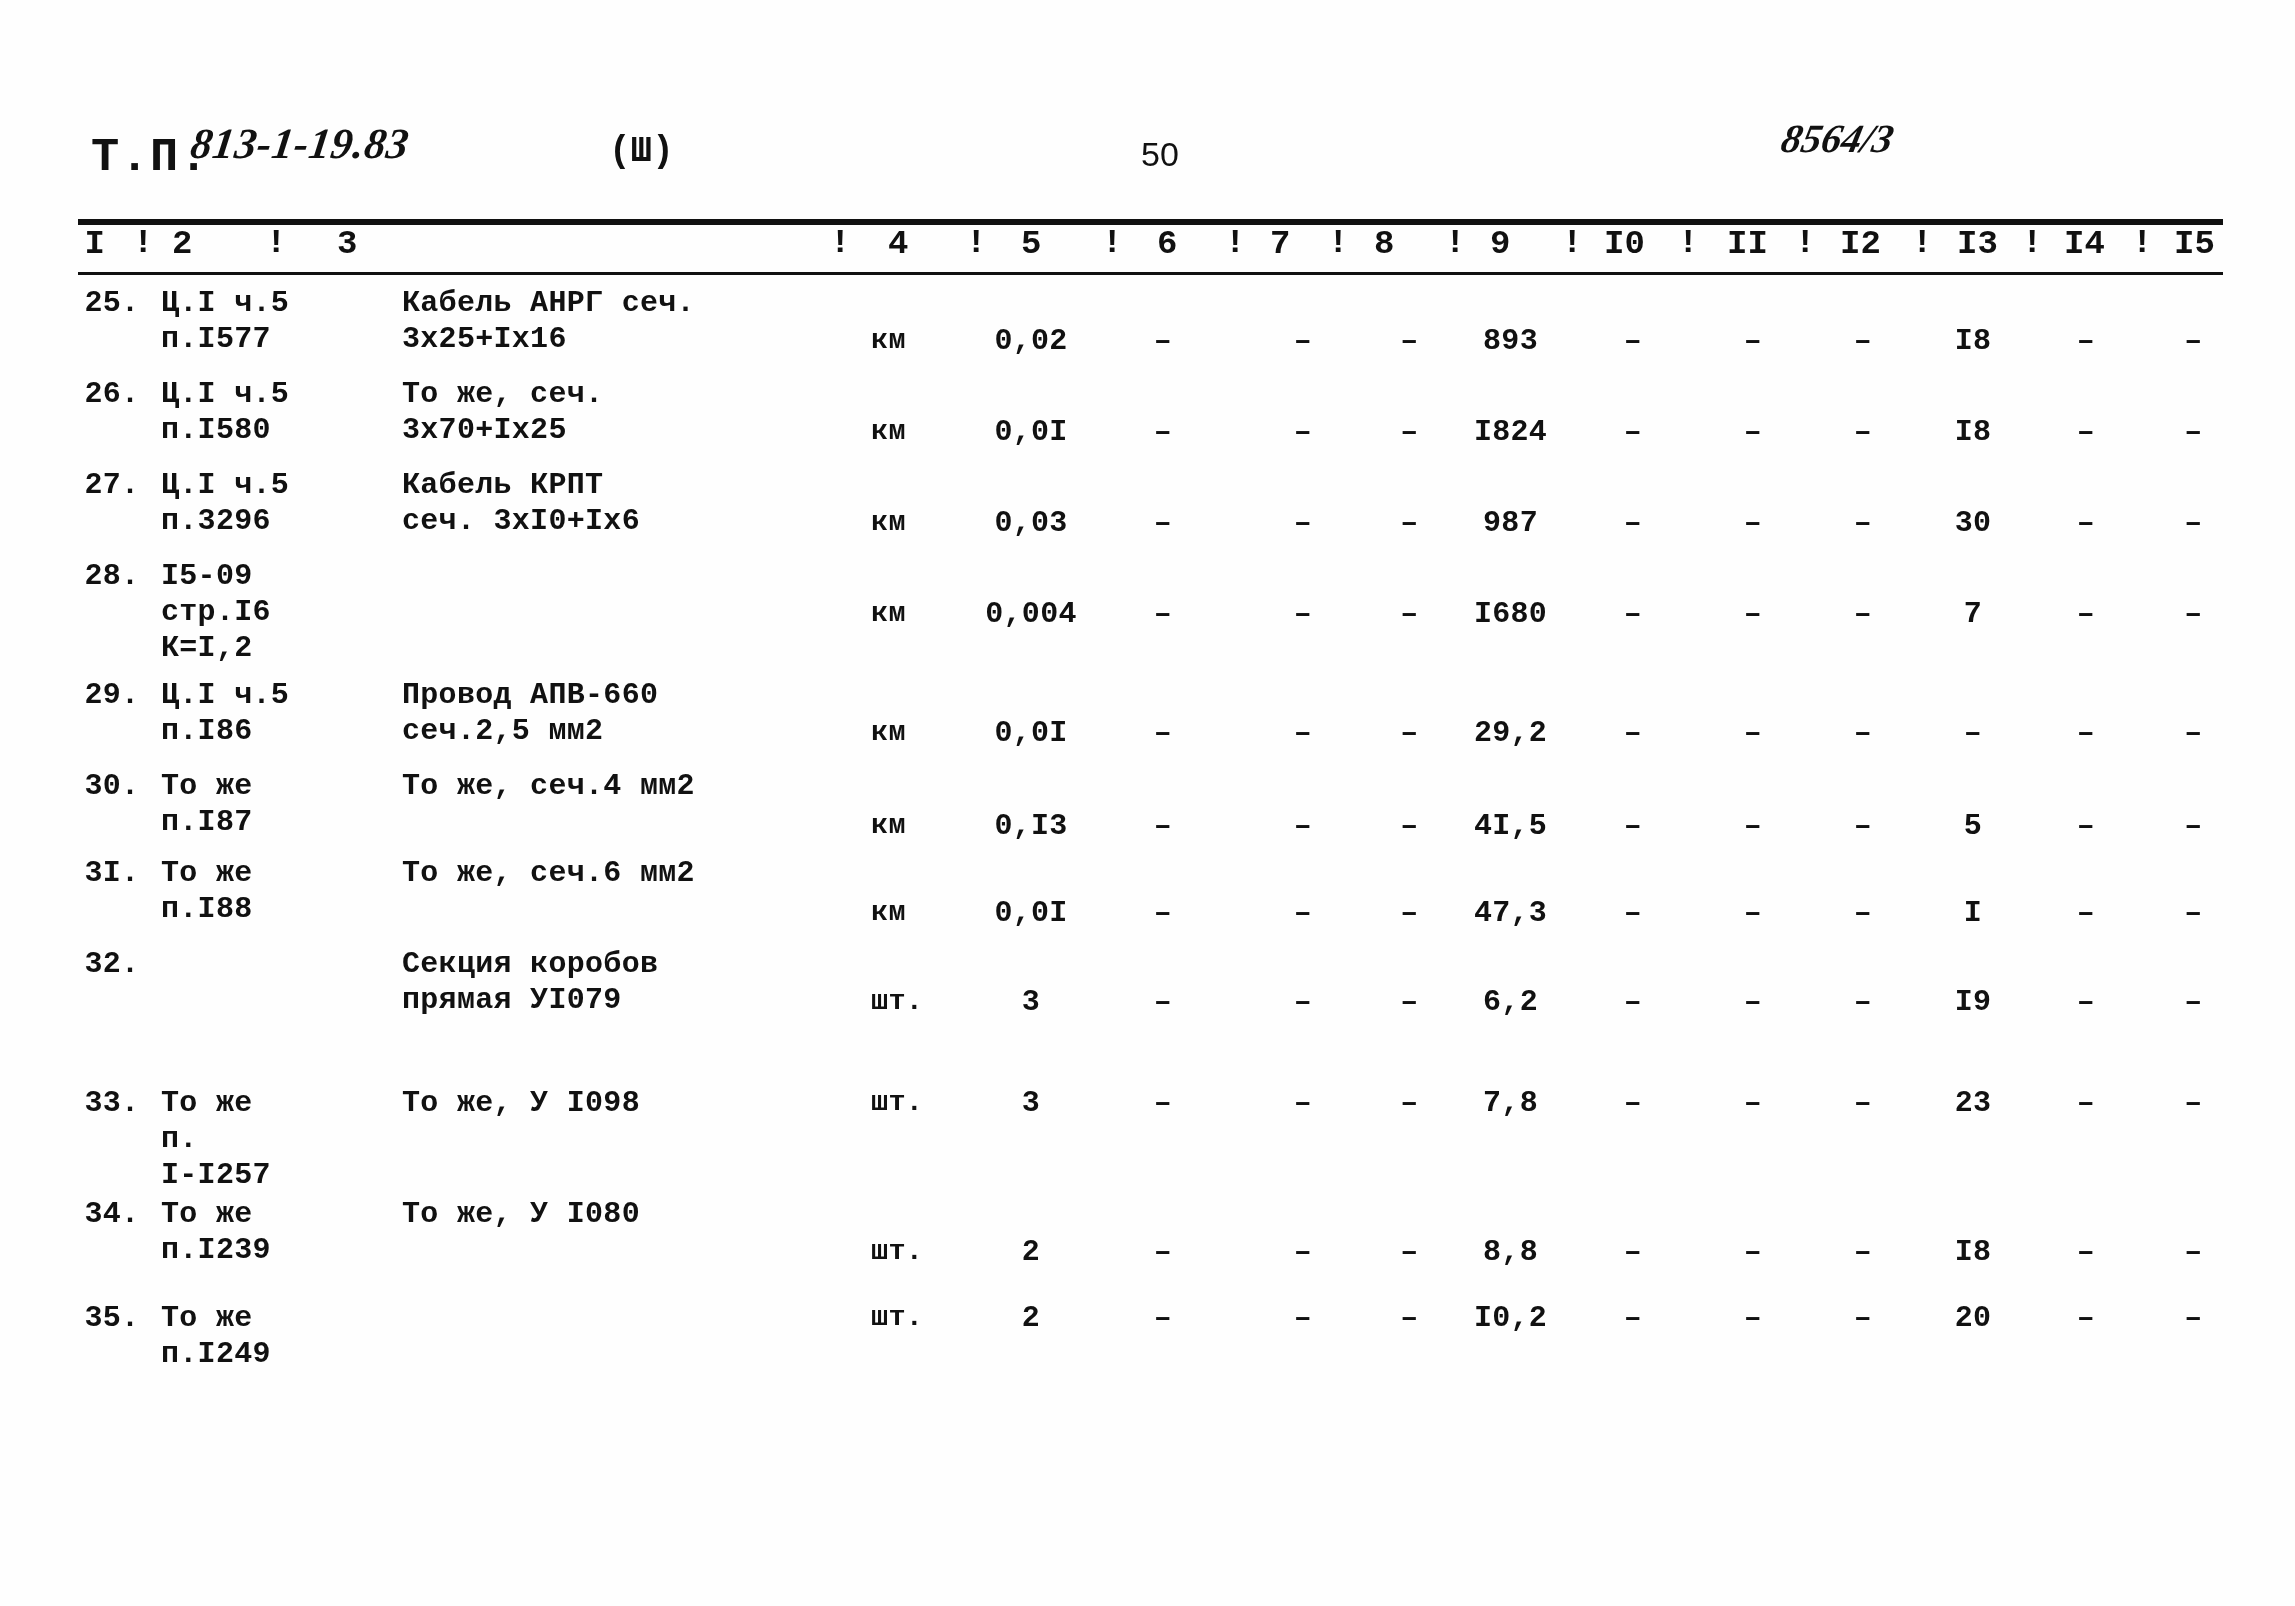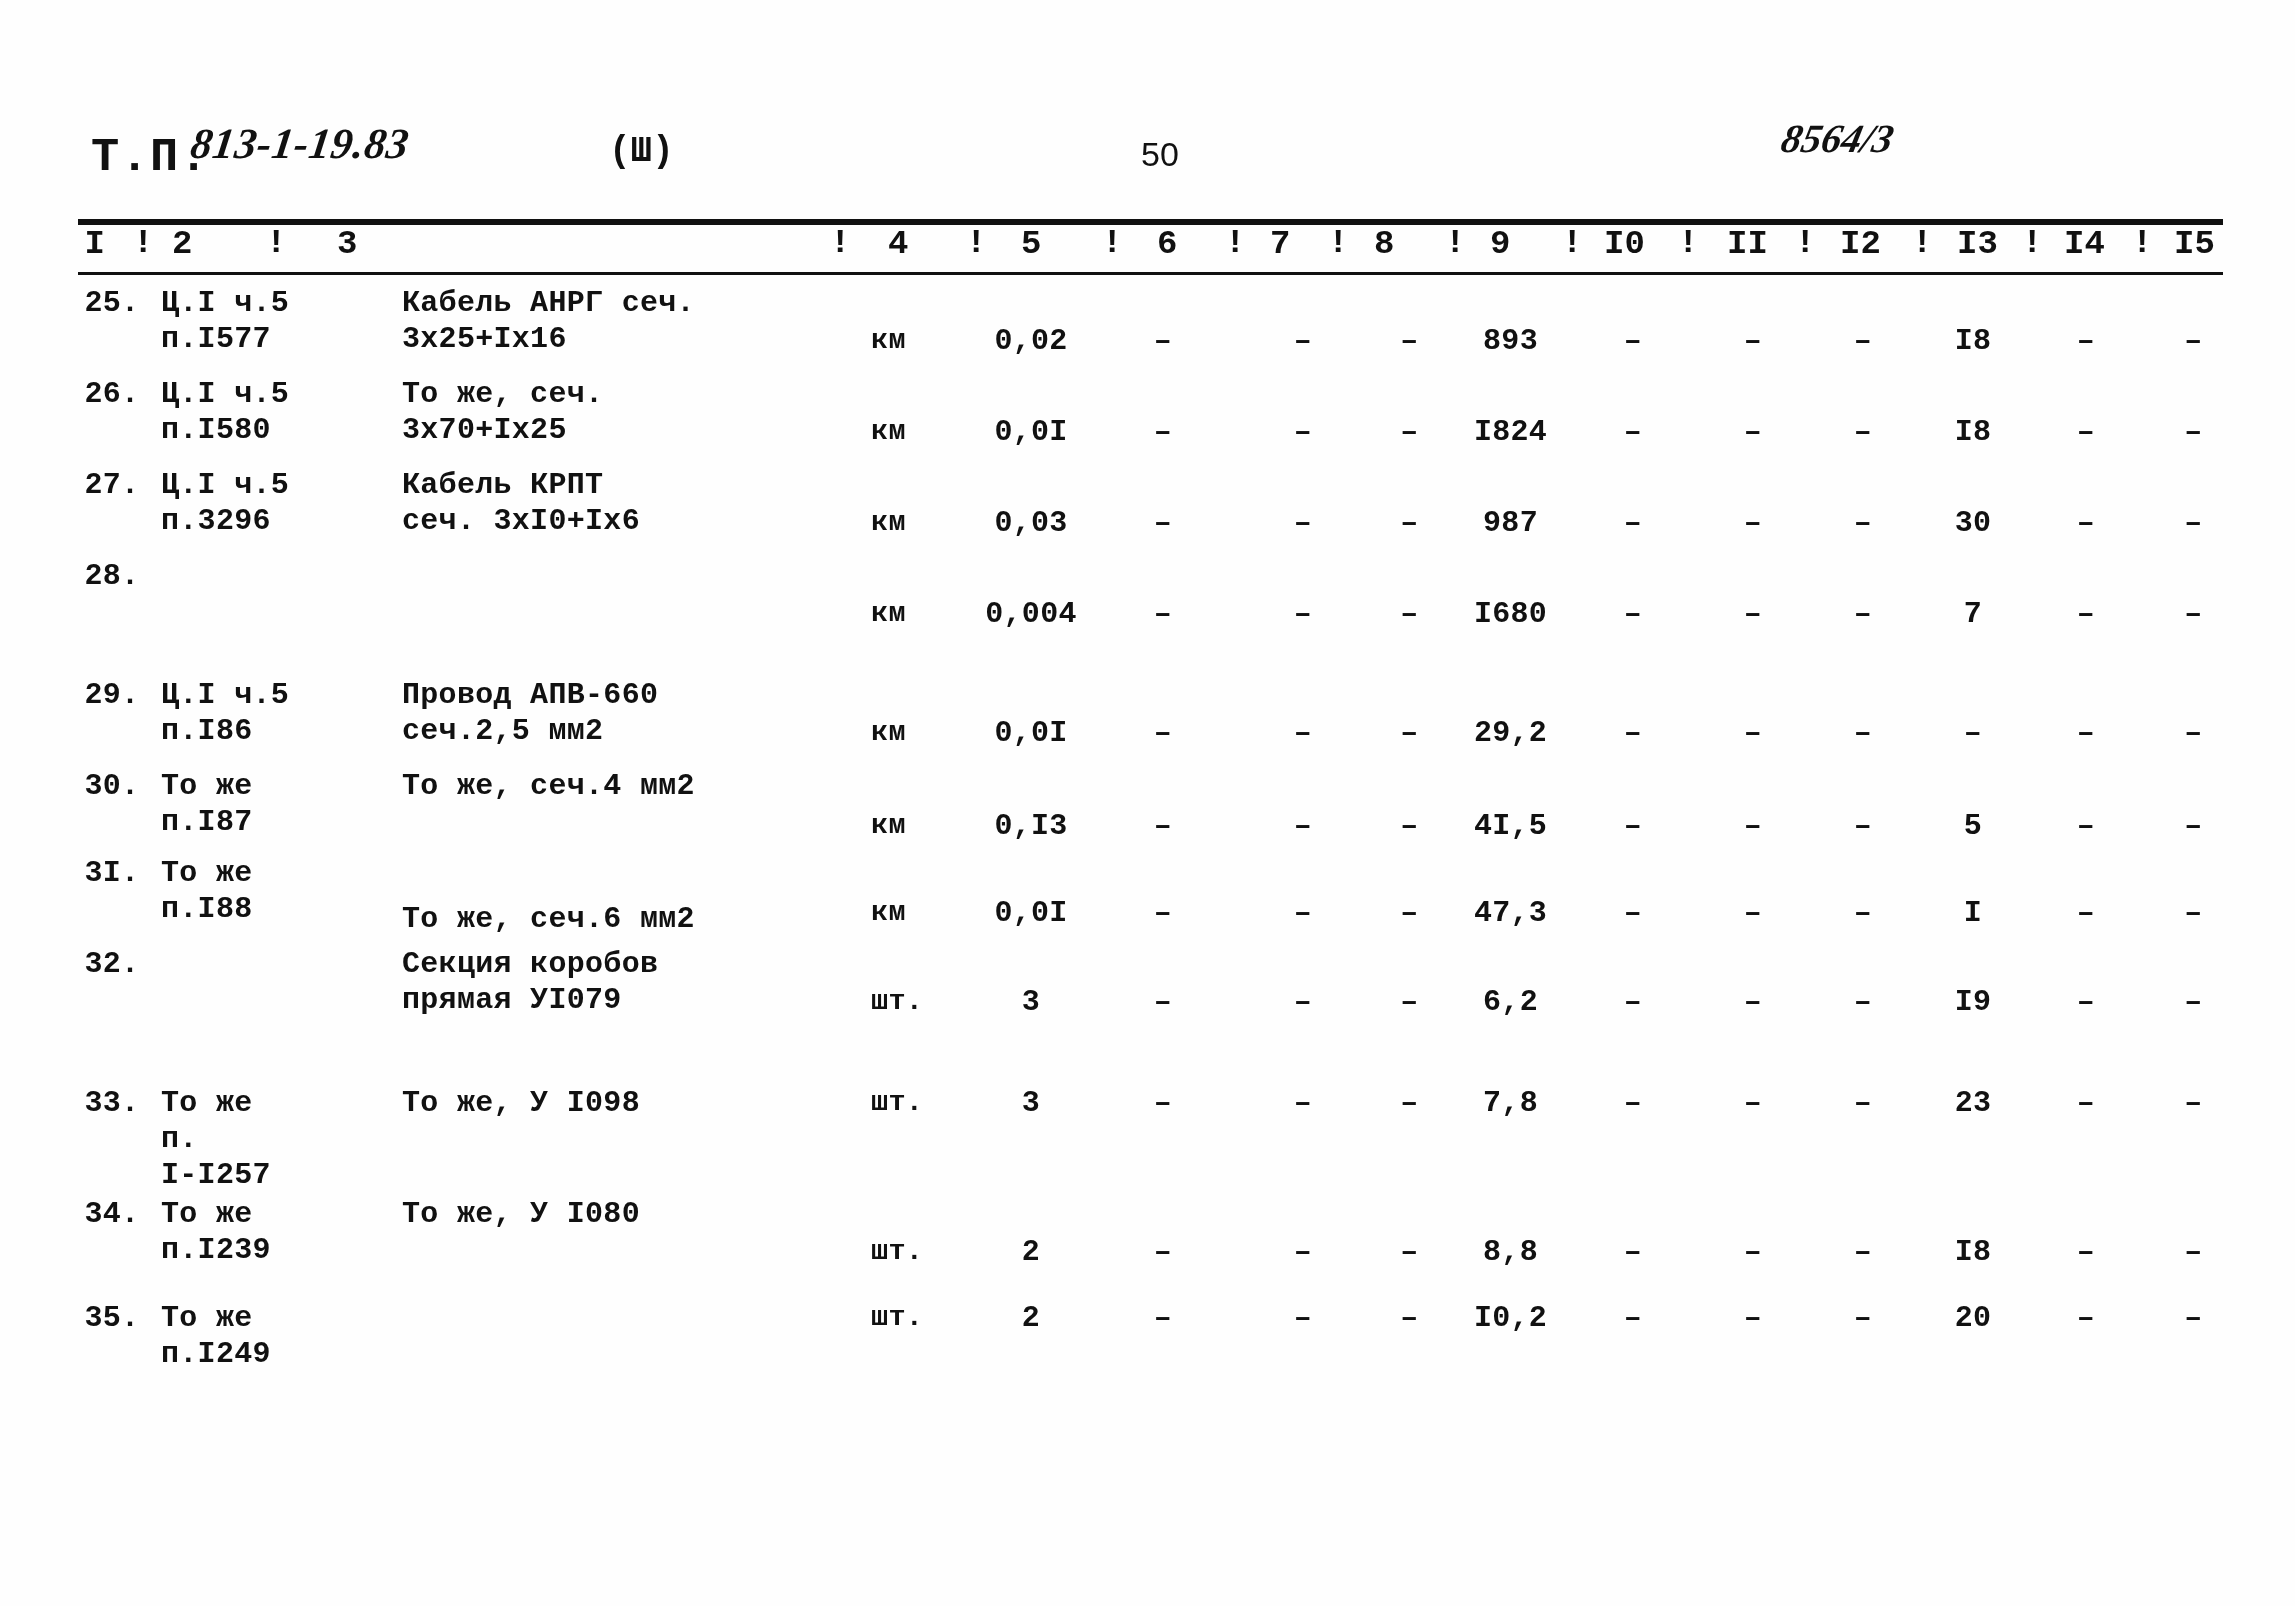--- a/index.html
+++ b/index.html
@@ -214,20 +214,23 @@
         <div class="cell c-num k8" style="top: 38px; font-family: Liberation Mono, monospace;">987</div>
         <div class="cell c-num k9" style="top: 38px;">–</div>
         <div class="cell c-num k10" style="top: 38px;">–</div>
         <div class="cell c-num k11" style="top: 38px;">–</div>
         <div class="cell c-num k12" style="top: 38px;">30</div>
         <div class="cell c-num k13" style="top: 38px;">–</div>
         <div class="cell c-num k14" style="top: 38px;">–</div>
       </div>
       <div class="row" style="height: 119px;">
         <div class="cell c-no" style="top: 0px;">28.</div>
+        <div class="cell c-ref" style="top: 0px;">I5-09
+стр.I6
+К=I,2</div>
         <div class="cell c-unit" style="top: 38px;">км</div>
         <div class="cell c-num k4" style="top: 38px;">0,004</div>
         <div class="cell c-num k5" style="top: 38px;">–</div>
         <div class="cell c-num k6" style="top: 38px;">–</div>
         <div class="cell c-num k7" style="top: 38px;">–</div>
         <div class="cell c-num k8" style="top: 38px;">I680</div>
         <div class="cell c-num k9" style="top: 38px;">–</div>
         <div class="cell c-num k10" style="top: 38px;">–</div>
         <div class="cell c-num k11" style="top: 38px;">–</div>
         <div class="cell c-num k12" style="top: 38px;">7</div>
@@ -268,21 +271,21 @@
         <div class="cell c-num k10" style="top: 40px;">–</div>
         <div class="cell c-num k11" style="top: 40px;">–</div>
         <div class="cell c-num k12" style="top: 40px;">5</div>
         <div class="cell c-num k13" style="top: 40px;">–</div>
         <div class="cell c-num k14" style="top: 40px;">–</div>
       </div>
       <div class="row" style="height: 91px;">
         <div class="cell c-no" style="top: 0px;">3I.</div>
         <div class="cell c-ref" style="top: 0px;">То же
 п.I88</div>
-        <div class="cell c-name" style="top: 0px; margin-top: 46px;">То же, сеч.6 мм2</div>
+        <div class="cell c-name" style="top: 0px;">То же, сеч.6 мм2</div>
         <div class="cell c-unit" style="top: 40px;">км</div>
         <div class="cell c-num k4" style="top: 40px;">0,0I</div>
         <div class="cell c-num k5" style="top: 40px;">–</div>
         <div class="cell c-num k6" style="top: 40px;">–</div>
         <div class="cell c-num k7" style="top: 40px;">–</div>
         <div class="cell c-num k8" style="top: 40px;">47,3</div>
         <div class="cell c-num k9" style="top: 40px;">–</div>
         <div class="cell c-num k10" style="top: 40px;">–</div>
         <div class="cell c-num k11" style="top: 40px;">–</div>
         <div class="cell c-num k12" style="top: 40px;">I</div>

